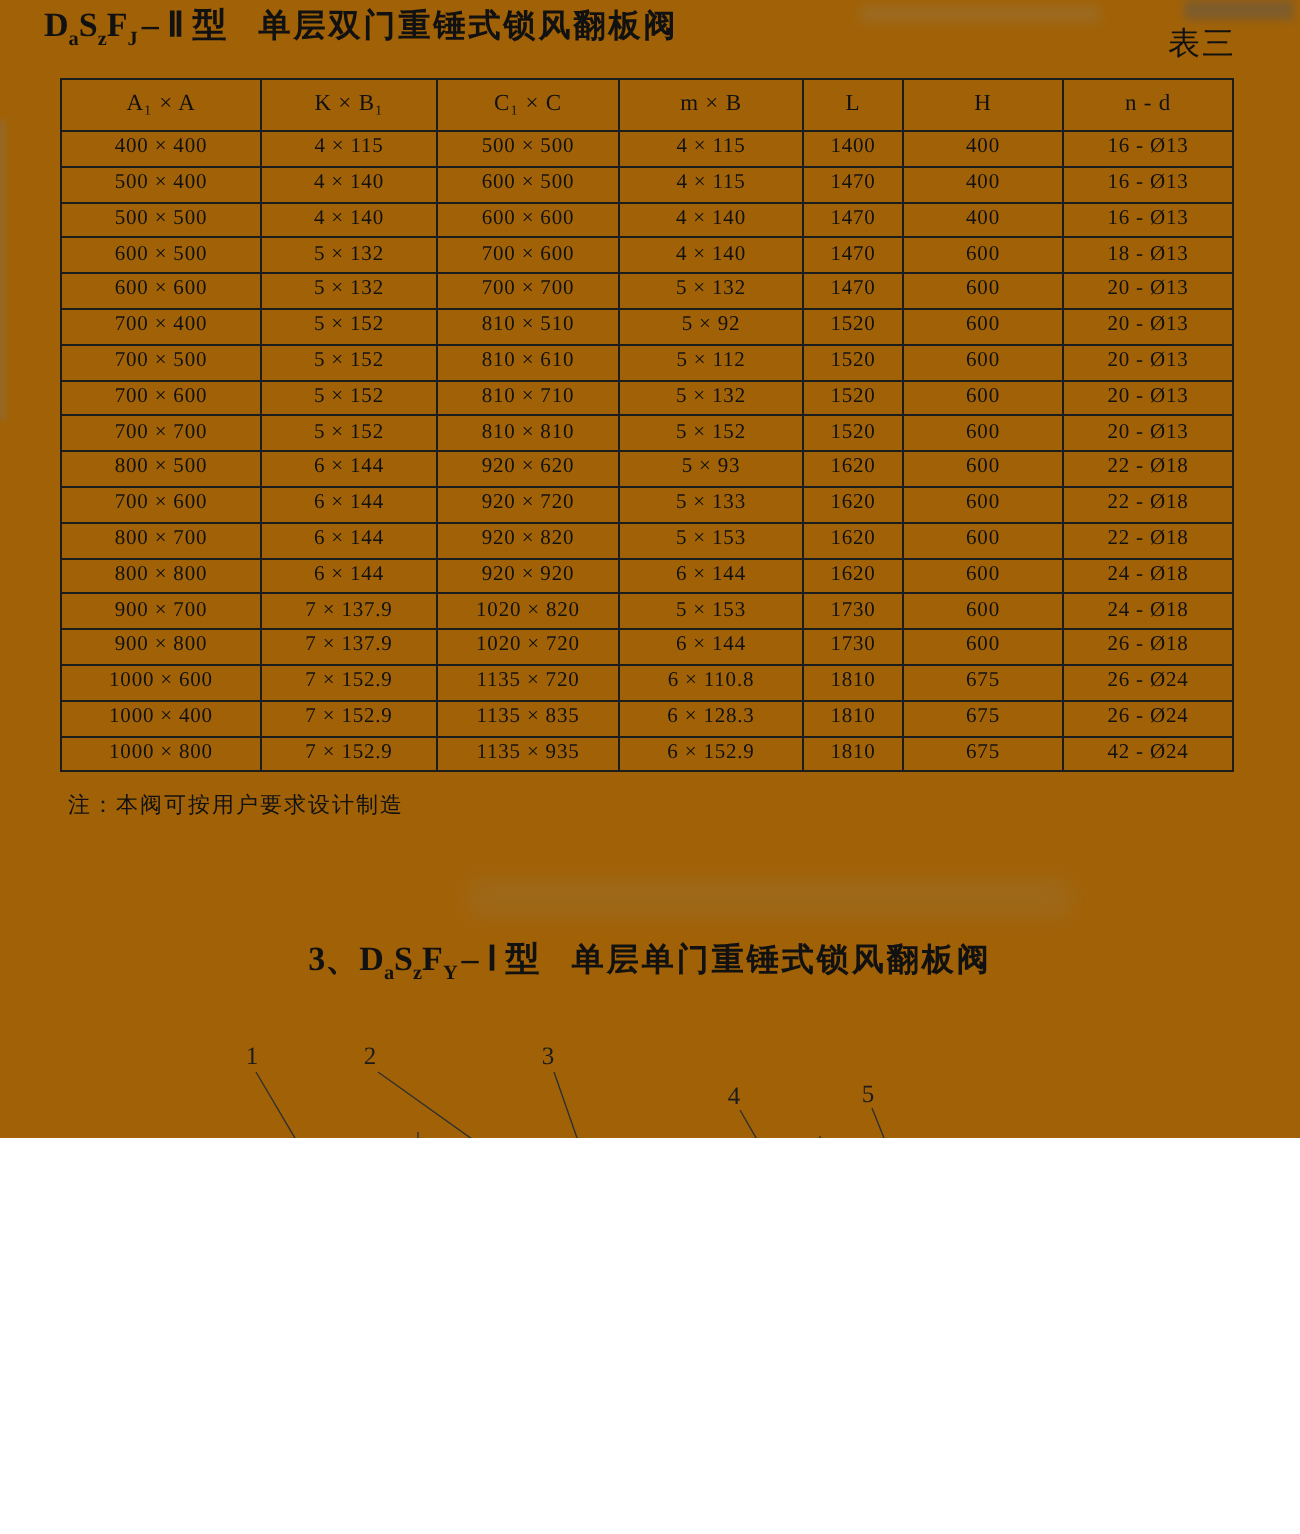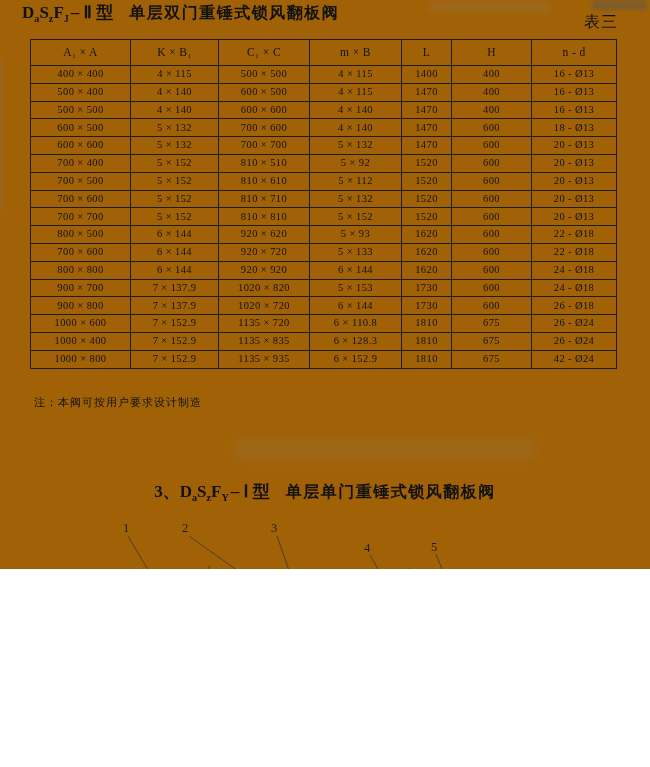--- a/index.html
+++ b/index.html
@@ -18,21 +18,21 @@
   .dim-table{position:absolute;left:30px;top:39px;width:586px;border-collapse:collapse;
       table-layout:fixed;font-size:10.5px;border:1.5px solid #151515;}
   .dim-table th,.dim-table td{border:1px solid #1c1c1c;text-align:center;padding:0;
       height:16.8px;line-height:1;font-weight:normal;letter-spacing:.4px;
       font-family:"Liberation Serif",serif;overflow:hidden;}
   .dim-table thead th{height:25px;font-size:11.5px;}
   
   .note{position:absolute;left:34px;top:395px;font-family:"Liberation Sans",sans-serif;
       font-size:11px;font-weight:normal;letter-spacing:1px;}
   
-  .t2{position:absolute;left:0;right:0;top:468px;margin:12px;text-align:center;
+  .t2{position:absolute;left:0;right:0;top:468px;margin:0;text-align:center;
       font-size:17px;font-weight:bold;font-family:"Liberation Serif",serif;white-space:nowrap;}
   
   .drawing{position:absolute;left:85px;top:512px;}
   
   .ghost{position:absolute;pointer-events:none;}
   .g1{left:592px;top:0;width:55px;height:10px;background:#555;filter:blur(2px);opacity:.45;}
   .g2{left:430px;top:3px;width:120px;height:8px;background:#8a8a85;filter:blur(3px);opacity:.22;}
   .g3{left:235px;top:440px;width:300px;height:18px;background:#8a8a85;filter:blur(6px);opacity:.16;}
   .g4{left:0;top:60px;width:3px;height:150px;background:#777;filter:blur(1px);opacity:.3;}
 </style>
@@ -165,20 +165,29 @@
         <tr>
           <td>700 × 600</td>
           <td>6 × 144</td>
           <td>920 × 720</td>
           <td>5 × 133</td>
           <td>1620</td>
           <td>600</td>
           <td>22 - Ø18</td>
         </tr>
         <tr>
+          <td>800 × 700</td>
+          <td>6 × 144</td>
+          <td>920 × 820</td>
+          <td>5 × 153</td>
+          <td>1620</td>
+          <td>600</td>
+          <td>22 - Ø18</td>
+        </tr>
+        <tr>
           <td>800 × 800</td>
           <td>6 × 144</td>
           <td>920 × 920</td>
           <td>6 × 144</td>
           <td>1620</td>
           <td>600</td>
           <td>24 - Ø18</td>
         </tr>
         <tr>
           <td>900 × 700</td>

